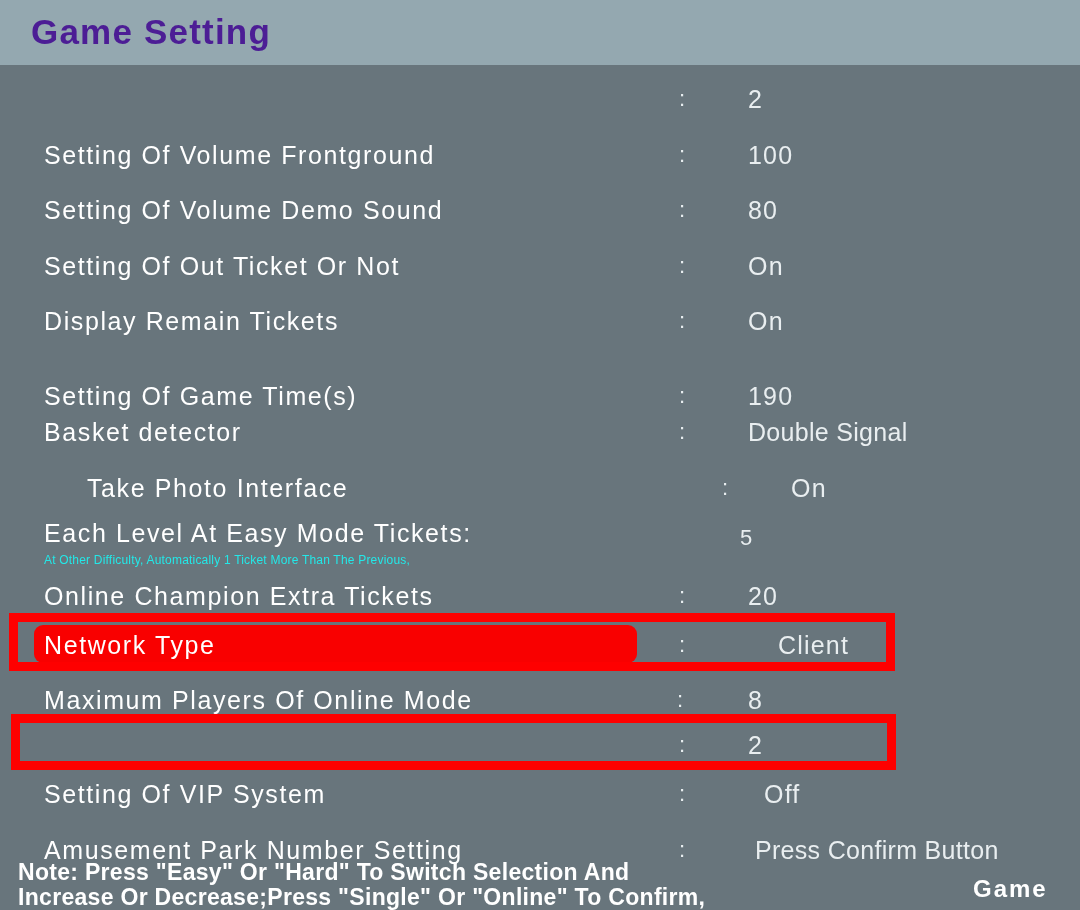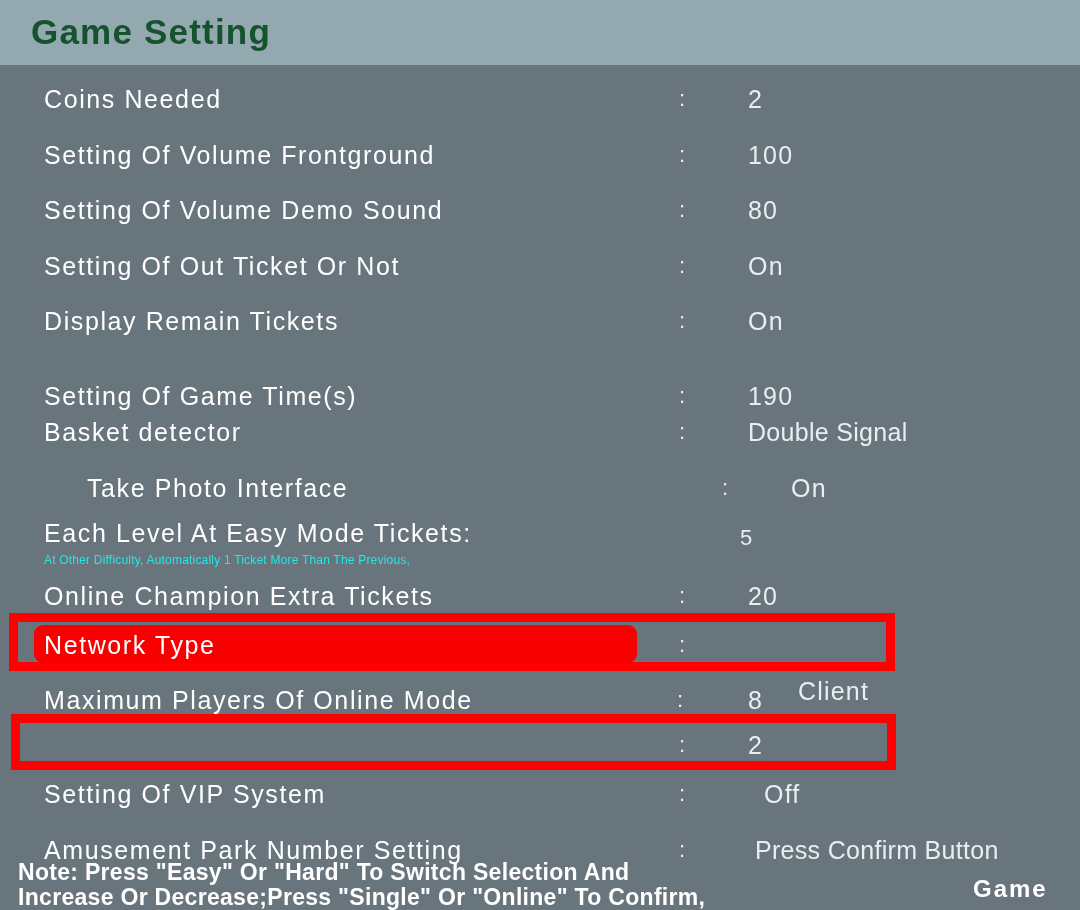--- a/index.html
+++ b/index.html
@@ -32,21 +32,21 @@
     width: 1080px;
     height: 65px;
     background: #94a8b0;
   }
   #title-text {
     position: absolute;
     left: 31px;
     top: 9px;
     font-size: 35px;
     font-weight: bold;
-    color: #14532d;
+    color: #4c1d95;
     letter-spacing: 1.2px;
     line-height: 46px;
     white-space: nowrap;
   }
 
   
   .row {
     position: absolute;
     left: 0;
     width: 1080px;
@@ -176,21 +176,20 @@
 <body>
 
 <div id="screen">
 
   <div id="title-bar">
     <div id="title-text">Game Setting</div>
   </div>
 
   <div id="rows-upper">
       <div class="row" style="top: 77px;">
-        <div class="label spaced">Coins  Needed</div>
         <div class="colon">:</div>
         <div class="value" style="left: 748px;">2</div>
       </div>
       <div class="row" style="top: 133px;">
         <div class="label spaced">Setting  Of  Volume  Frontground</div>
         <div class="colon">:</div>
         <div class="value" style="left: 748px;">100</div>
       </div>
       <div class="row" style="top: 188px;">
         <div class="label spaced">Setting  Of  Volume  Demo  Sound</div>
@@ -232,21 +231,21 @@
 
   <div id="rows-lower">
       <div class="row" style="top: 574px;">
         <div class="label spaced">Online  Champion  Extra  Tickets</div>
         <div class="colon">:</div>
         <div class="value" style="left: 748px;">20</div>
       </div>
       <div class="row" style="top: 623px;">
         <div class="label spaced hl-label">Network  Type</div>
         <div class="colon">:</div>
-        <div class="value" style="left: 798px; margin-top: 46px;">Client</div>
+        <div class="value" style="left: 778px;">Client</div>
       </div>
       <div class="row" style="top: 678px;">
         <div class="label spaced">Maximum  Players  Of  Online  Mode</div>
         <div class="colon" style="left: 677px;">:</div>
         <div class="value" style="left: 748px;">8</div>
       </div>
       <div class="row" style="top: 723px;">
         <div class="colon">:</div>
         <div class="value" style="left: 748px;">2</div>
       </div>

